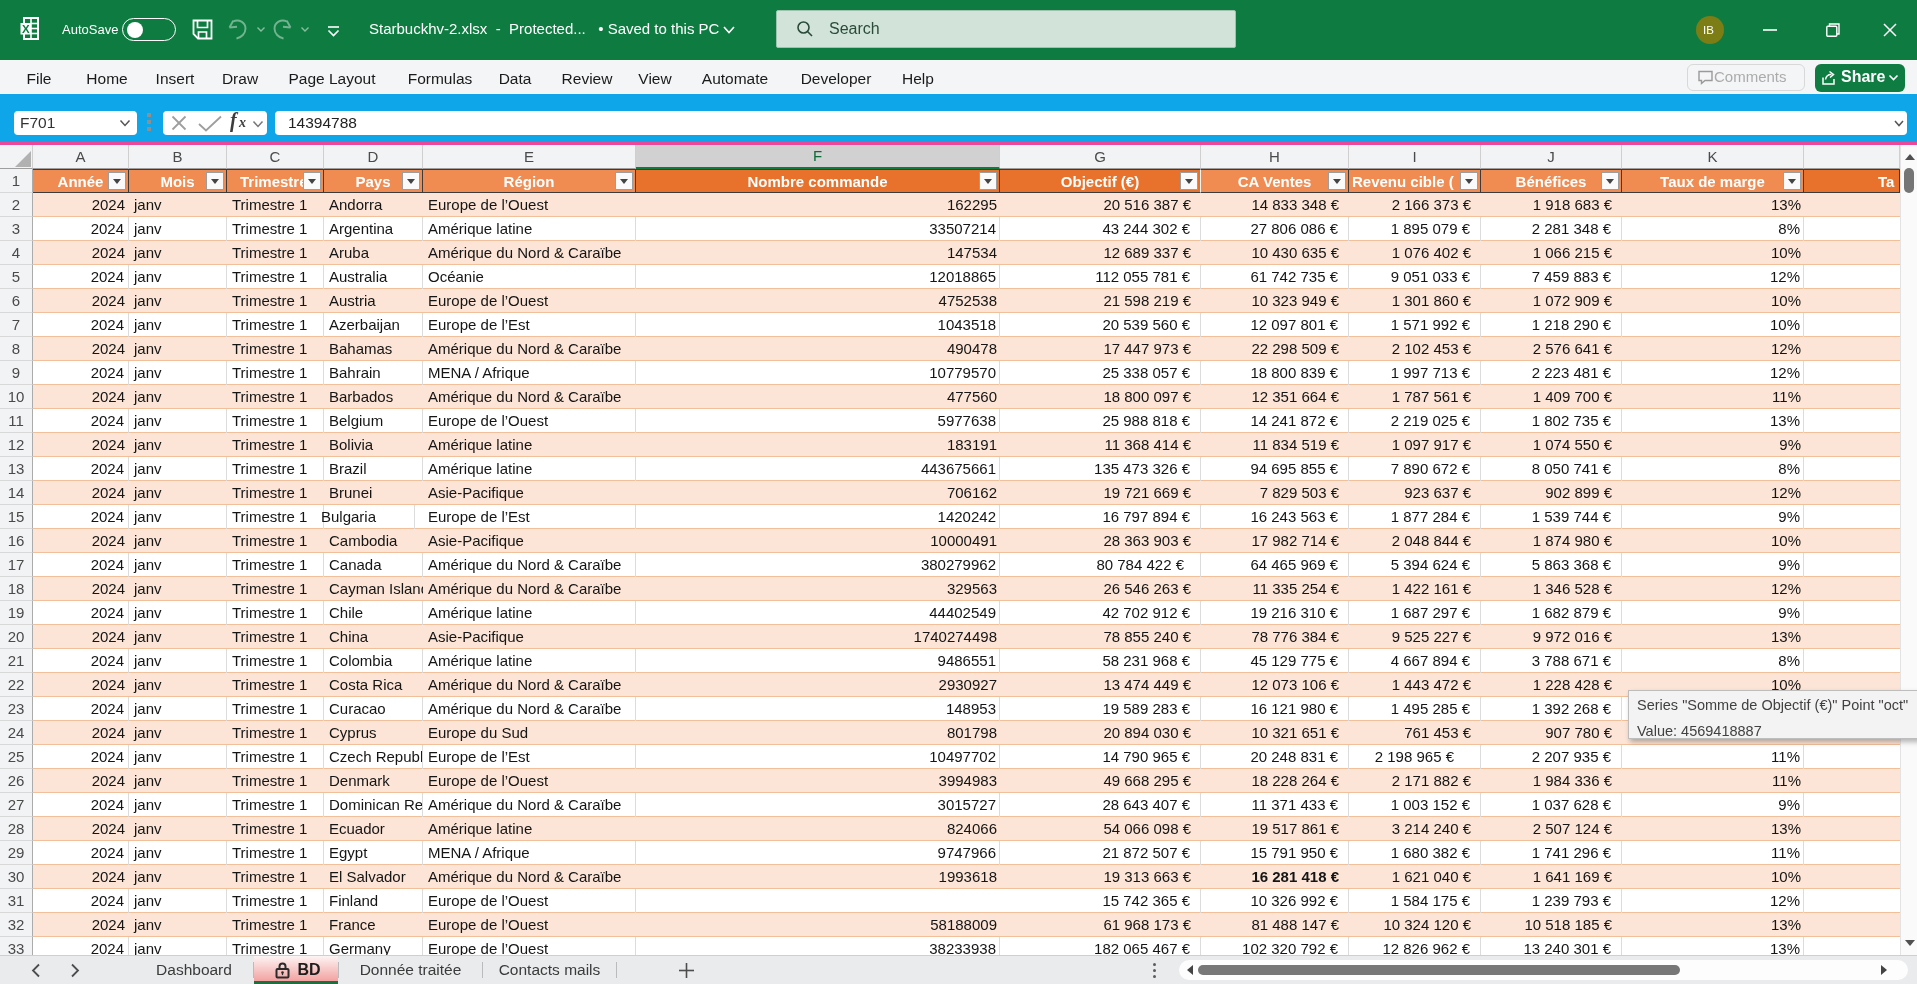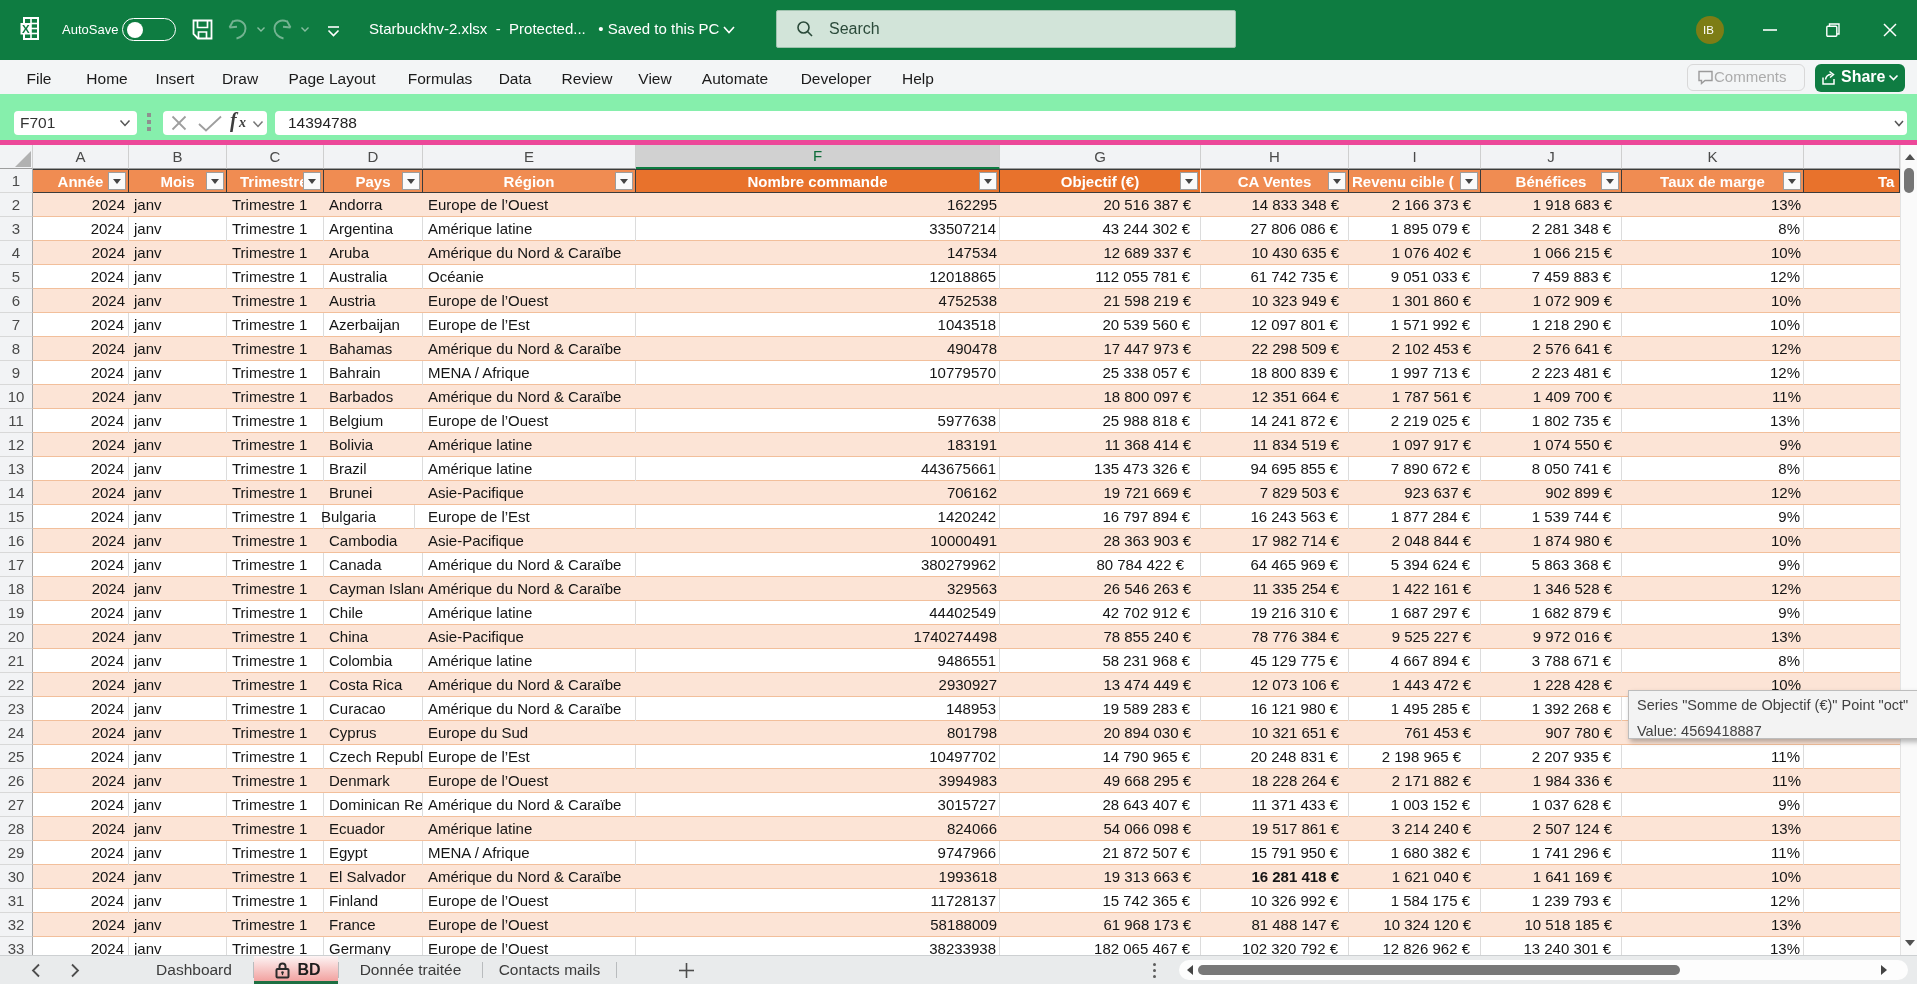--- a/index.html
+++ b/index.html
@@ -7,21 +7,21 @@
   body { font-family:"Liberation Sans", sans-serif; position:relative; background:#fff; }
   .abs { position:absolute; }
   
   #titlebar { left:0; top:0; width:1917px; height:60px; background:#0e7c41; }
   .tbtext { color:#fff; font-size:15px; }
   #searchbox { left:776px; top:10px; width:460px; height:38px; background:#d2e4d9; border:1px solid #9fc2ae; border-radius:2px; }
   
   #ribbon { left:0; top:60px; width:1917px; height:34px; background:#f3f5f6; }
   .rtab { position:absolute; top:10px; font-size:15.5px; color:#1a1a1a; transform:translateX(-50%); white-space:nowrap; }
   
-  #fbar { left:0; top:94px; width:1917px; height:51px; background:#86efac; border-bottom:5px solid #ec4899; }
+  #fbar { left:0; top:94px; width:1917px; height:51px; background:#0ea5e9; border-bottom:3px solid #ec4899; }
   #namebox { position:absolute; left:14px; top:17px; width:123px; height:24px; background:#fff; border-radius:4px; }
   #namebox span { position:absolute; left:6px; top:3px; font-size:15.5px; color:#333; }
   #finput { position:absolute; left:275px; top:17px; width:1632px; height:24px; background:#fff; border-radius:4px; }
   #finput span { position:absolute; left:13px; top:3px; font-size:15.5px; color:#222; }
   
   #grid { left:0; top:145px; width:1900px; height:810px; background:#fff; overflow:hidden; }
   .colhdr { position:absolute; top:0; height:24px; background:#f2f3f5; border-right:1px solid #cfcfcf; border-bottom:1px solid #9e9e9e; color:#4a4a4a; font-size:15px; text-align:center; line-height:23px; }
   .rownum { position:absolute; left:0; width:33px; height:24px; background:#f2f3f5; border-right:1px solid #ababab; border-bottom:1px solid #d8d8d8; color:#4a4a4a; font-size:15px; text-align:center; line-height:23px; }
   .hcell { position:absolute; top:24px; height:24px; font-size:15px; font-weight:bold; color:#fff; line-height:24px; text-align:center; overflow:hidden; white-space:nowrap; }
   .fbtn { position:absolute; top:3px; width:18px; height:18px; background:#fafafa; border:1px solid #9d9d9d; }
@@ -316,20 +316,21 @@
     <div class="cell num" style="left:1349px;top:216px;width:132px;padding-right:10px;border-right:1px solid #dcdcdc;">1 997 713 €</div>
     <div class="cell num" style="left:1481px;top:216px;width:141px;padding-right:10px;border-right:1px solid #dcdcdc;">2 223 481 €</div>
     <div class="cell num" style="left:1622px;top:216px;width:182px;padding-right:3px;border-right:1px solid #dcdcdc;">12%</div>
     <div class="rownum" style="top:240px;">10</div>
     <div style="position:absolute;left:33px;top:240px;width:1867px;height:24px;background:#fce4d6;border-bottom:1px solid #f2bf9b;"></div>
     <div class="cell num" style="left:33px;top:240px;width:96px;padding-right:4px;">2024</div>
     <div class="cell " style="left:129px;top:240px;width:98px;padding-left:5px;">janv</div>
     <div class="cell " style="left:227px;top:240px;width:97px;padding-left:5px;">Trimestre 1</div>
     <div class="cell " style="left:324px;top:240px;width:99px;padding-left:5px;">Barbados</div>
     <div class="cell " style="left:423px;top:240px;width:213px;padding-left:5px;">Amérique du Nord &amp; Caraïbe</div>
+    <div class="cell num" style="left:636px;top:240px;width:364px;padding-right:3px;">477560</div>
     <div class="cell num" style="left:1000px;top:240px;width:201px;padding-right:10px;">18 800 097 €</div>
     <div class="cell num" style="left:1201px;top:240px;width:148px;padding-right:10px;">12 351 664 €</div>
     <div class="cell num" style="left:1349px;top:240px;width:132px;padding-right:10px;">1 787 561 €</div>
     <div class="cell num" style="left:1481px;top:240px;width:141px;padding-right:10px;">1 409 700 €</div>
     <div class="cell num" style="left:1622px;top:240px;width:182px;padding-right:3px;">11%</div>
     <div class="rownum" style="top:264px;">11</div>
     <div style="position:absolute;left:33px;top:264px;width:1867px;height:24px;background:#ffffff;border-bottom:1px solid #f2bf9b;"></div>
     <div class="cell num" style="left:33px;top:264px;width:96px;padding-right:4px;border-right:1px solid #dcdcdc;">2024</div>
     <div class="cell " style="left:129px;top:264px;width:98px;padding-left:5px;border-right:1px solid #dcdcdc;">janv</div>
     <div class="cell " style="left:227px;top:264px;width:97px;padding-left:5px;border-right:1px solid #dcdcdc;">Trimestre 1</div>
@@ -513,21 +514,21 @@
     <div class="rownum" style="top:600px;">25</div>
     <div style="position:absolute;left:33px;top:600px;width:1867px;height:24px;background:#ffffff;border-bottom:1px solid #f2bf9b;"></div>
     <div class="cell num" style="left:33px;top:600px;width:96px;padding-right:4px;border-right:1px solid #dcdcdc;">2024</div>
     <div class="cell " style="left:129px;top:600px;width:98px;padding-left:5px;border-right:1px solid #dcdcdc;">janv</div>
     <div class="cell " style="left:227px;top:600px;width:97px;padding-left:5px;border-right:1px solid #dcdcdc;">Trimestre 1</div>
     <div class="cell " style="left:324px;top:600px;width:99px;padding-left:5px;border-right:1px solid #dcdcdc;">Czech Republic</div>
     <div class="cell " style="left:423px;top:600px;width:213px;padding-left:5px;border-right:1px solid #dcdcdc;">Europe de l’Est</div>
     <div class="cell num" style="left:636px;top:600px;width:364px;padding-right:3px;border-right:1px solid #dcdcdc;">10497702</div>
     <div class="cell num" style="left:1000px;top:600px;width:201px;padding-right:10px;border-right:1px solid #dcdcdc;">14 790 965 €</div>
     <div class="cell num" style="left:1201px;top:600px;width:148px;padding-right:10px;border-right:1px solid #dcdcdc;">20 248 831 €</div>
-    <div class="cell num" style="left:1349px;top:600px;width:132px;padding-right:19px;border-right:1px solid #dcdcdc;">2 198 965 €</div>
+    <div class="cell num" style="left:1349px;top:600px;width:132px;padding-right:26px;border-right:1px solid #dcdcdc;">2 198 965 €</div>
     <div class="cell num" style="left:1481px;top:600px;width:141px;padding-right:10px;border-right:1px solid #dcdcdc;">2 207 935 €</div>
     <div class="cell num" style="left:1622px;top:600px;width:182px;padding-right:3px;border-right:1px solid #dcdcdc;">11%</div>
     <div class="rownum" style="top:624px;">26</div>
     <div style="position:absolute;left:33px;top:624px;width:1867px;height:24px;background:#fce4d6;border-bottom:1px solid #f2bf9b;"></div>
     <div class="cell num" style="left:33px;top:624px;width:96px;padding-right:4px;">2024</div>
     <div class="cell " style="left:129px;top:624px;width:98px;padding-left:5px;">janv</div>
     <div class="cell " style="left:227px;top:624px;width:97px;padding-left:5px;">Trimestre 1</div>
     <div class="cell " style="left:324px;top:624px;width:99px;padding-left:5px;">Denmark</div>
     <div class="cell " style="left:423px;top:624px;width:213px;padding-left:5px;">Europe de l’Ouest</div>
     <div class="cell num" style="left:636px;top:624px;width:364px;padding-right:3px;">3994983</div>
@@ -588,21 +589,20 @@
     <div class="cell num" style="left:1349px;top:720px;width:132px;padding-right:10px;">1 621 040 €</div>
     <div class="cell num" style="left:1481px;top:720px;width:141px;padding-right:10px;">1 641 169 €</div>
     <div class="cell num" style="left:1622px;top:720px;width:182px;padding-right:3px;">10%</div>
     <div class="rownum" style="top:744px;">31</div>
     <div style="position:absolute;left:33px;top:744px;width:1867px;height:24px;background:#ffffff;border-bottom:1px solid #f2bf9b;"></div>
     <div class="cell num" style="left:33px;top:744px;width:96px;padding-right:4px;border-right:1px solid #dcdcdc;">2024</div>
     <div class="cell " style="left:129px;top:744px;width:98px;padding-left:5px;border-right:1px solid #dcdcdc;">janv</div>
     <div class="cell " style="left:227px;top:744px;width:97px;padding-left:5px;border-right:1px solid #dcdcdc;">Trimestre 1</div>
     <div class="cell " style="left:324px;top:744px;width:99px;padding-left:5px;border-right:1px solid #dcdcdc;">Finland</div>
     <div class="cell " style="left:423px;top:744px;width:213px;padding-left:5px;border-right:1px solid #dcdcdc;">Europe de l’Ouest</div>
-    <div class="cell num" style="left:636px;top:744px;width:364px;padding-right:3px;border-right:1px solid #dcdcdc;">11728137</div>
     <div class="cell num" style="left:1000px;top:744px;width:201px;padding-right:10px;border-right:1px solid #dcdcdc;">15 742 365 €</div>
     <div class="cell num" style="left:1201px;top:744px;width:148px;padding-right:10px;border-right:1px solid #dcdcdc;">10 326 992 €</div>
     <div class="cell num" style="left:1349px;top:744px;width:132px;padding-right:10px;border-right:1px solid #dcdcdc;">1 584 175 €</div>
     <div class="cell num" style="left:1481px;top:744px;width:141px;padding-right:10px;border-right:1px solid #dcdcdc;">1 239 793 €</div>
     <div class="cell num" style="left:1622px;top:744px;width:182px;padding-right:3px;border-right:1px solid #dcdcdc;">12%</div>
     <div class="rownum" style="top:768px;">32</div>
     <div style="position:absolute;left:33px;top:768px;width:1867px;height:24px;background:#fce4d6;border-bottom:1px solid #f2bf9b;"></div>
     <div class="cell num" style="left:33px;top:768px;width:96px;padding-right:4px;">2024</div>
     <div class="cell " style="left:129px;top:768px;width:98px;padding-left:5px;">janv</div>
     <div class="cell " style="left:227px;top:768px;width:97px;padding-left:5px;">Trimestre 1</div>

